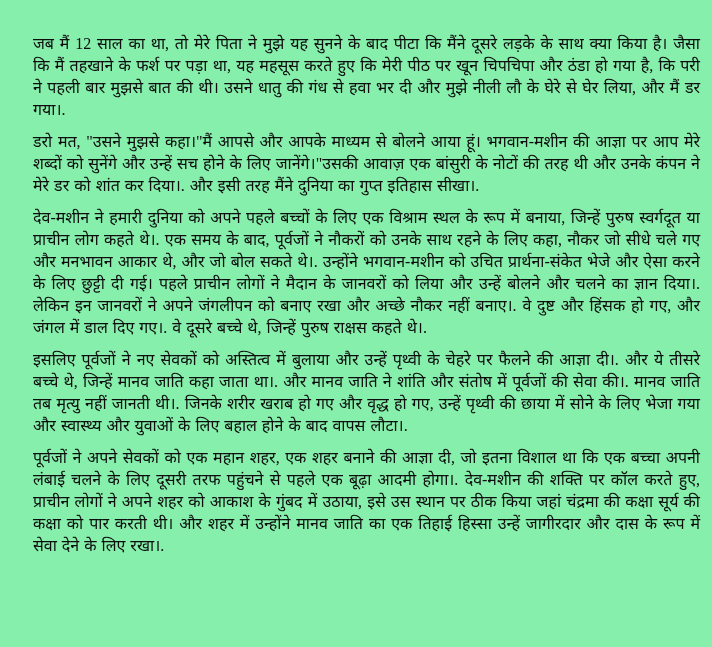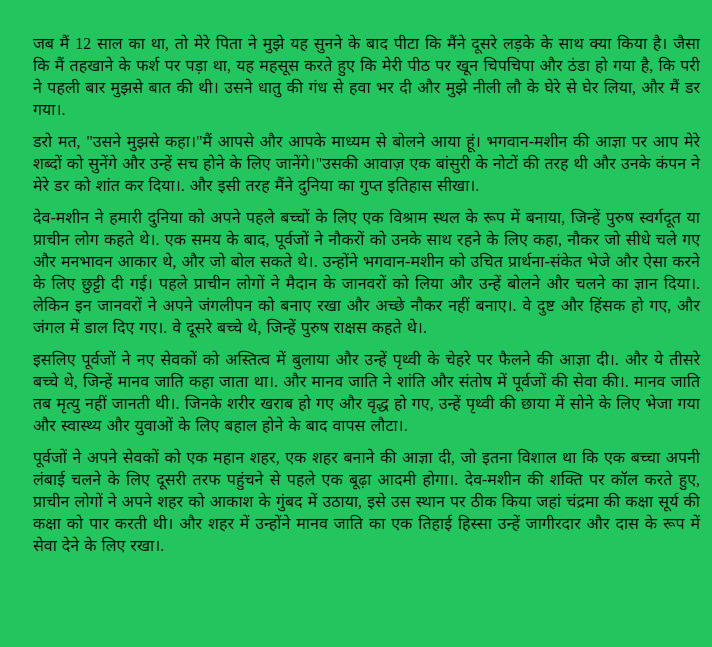--- a/index.html
+++ b/index.html
@@ -5,21 +5,21 @@
   html, body {
     margin: 0;
     padding: 0;
     background: #ffffff;
   }
   .page {
     position: relative;
     width: 712px;
     height: 647px;
     box-sizing: border-box;
-    background: #22c55e;
+    background: #86efac;
     color: #0d0d0d;
     padding: 33px 12px 0 33px;
     overflow: hidden;
     font-family: "Liberation Serif", "DejaVu Sans", serif;
     font-size: 16px;
     line-height: 22px;
   }
   .para {
     margin: 0 0 10px 0;
     text-align: justify;

